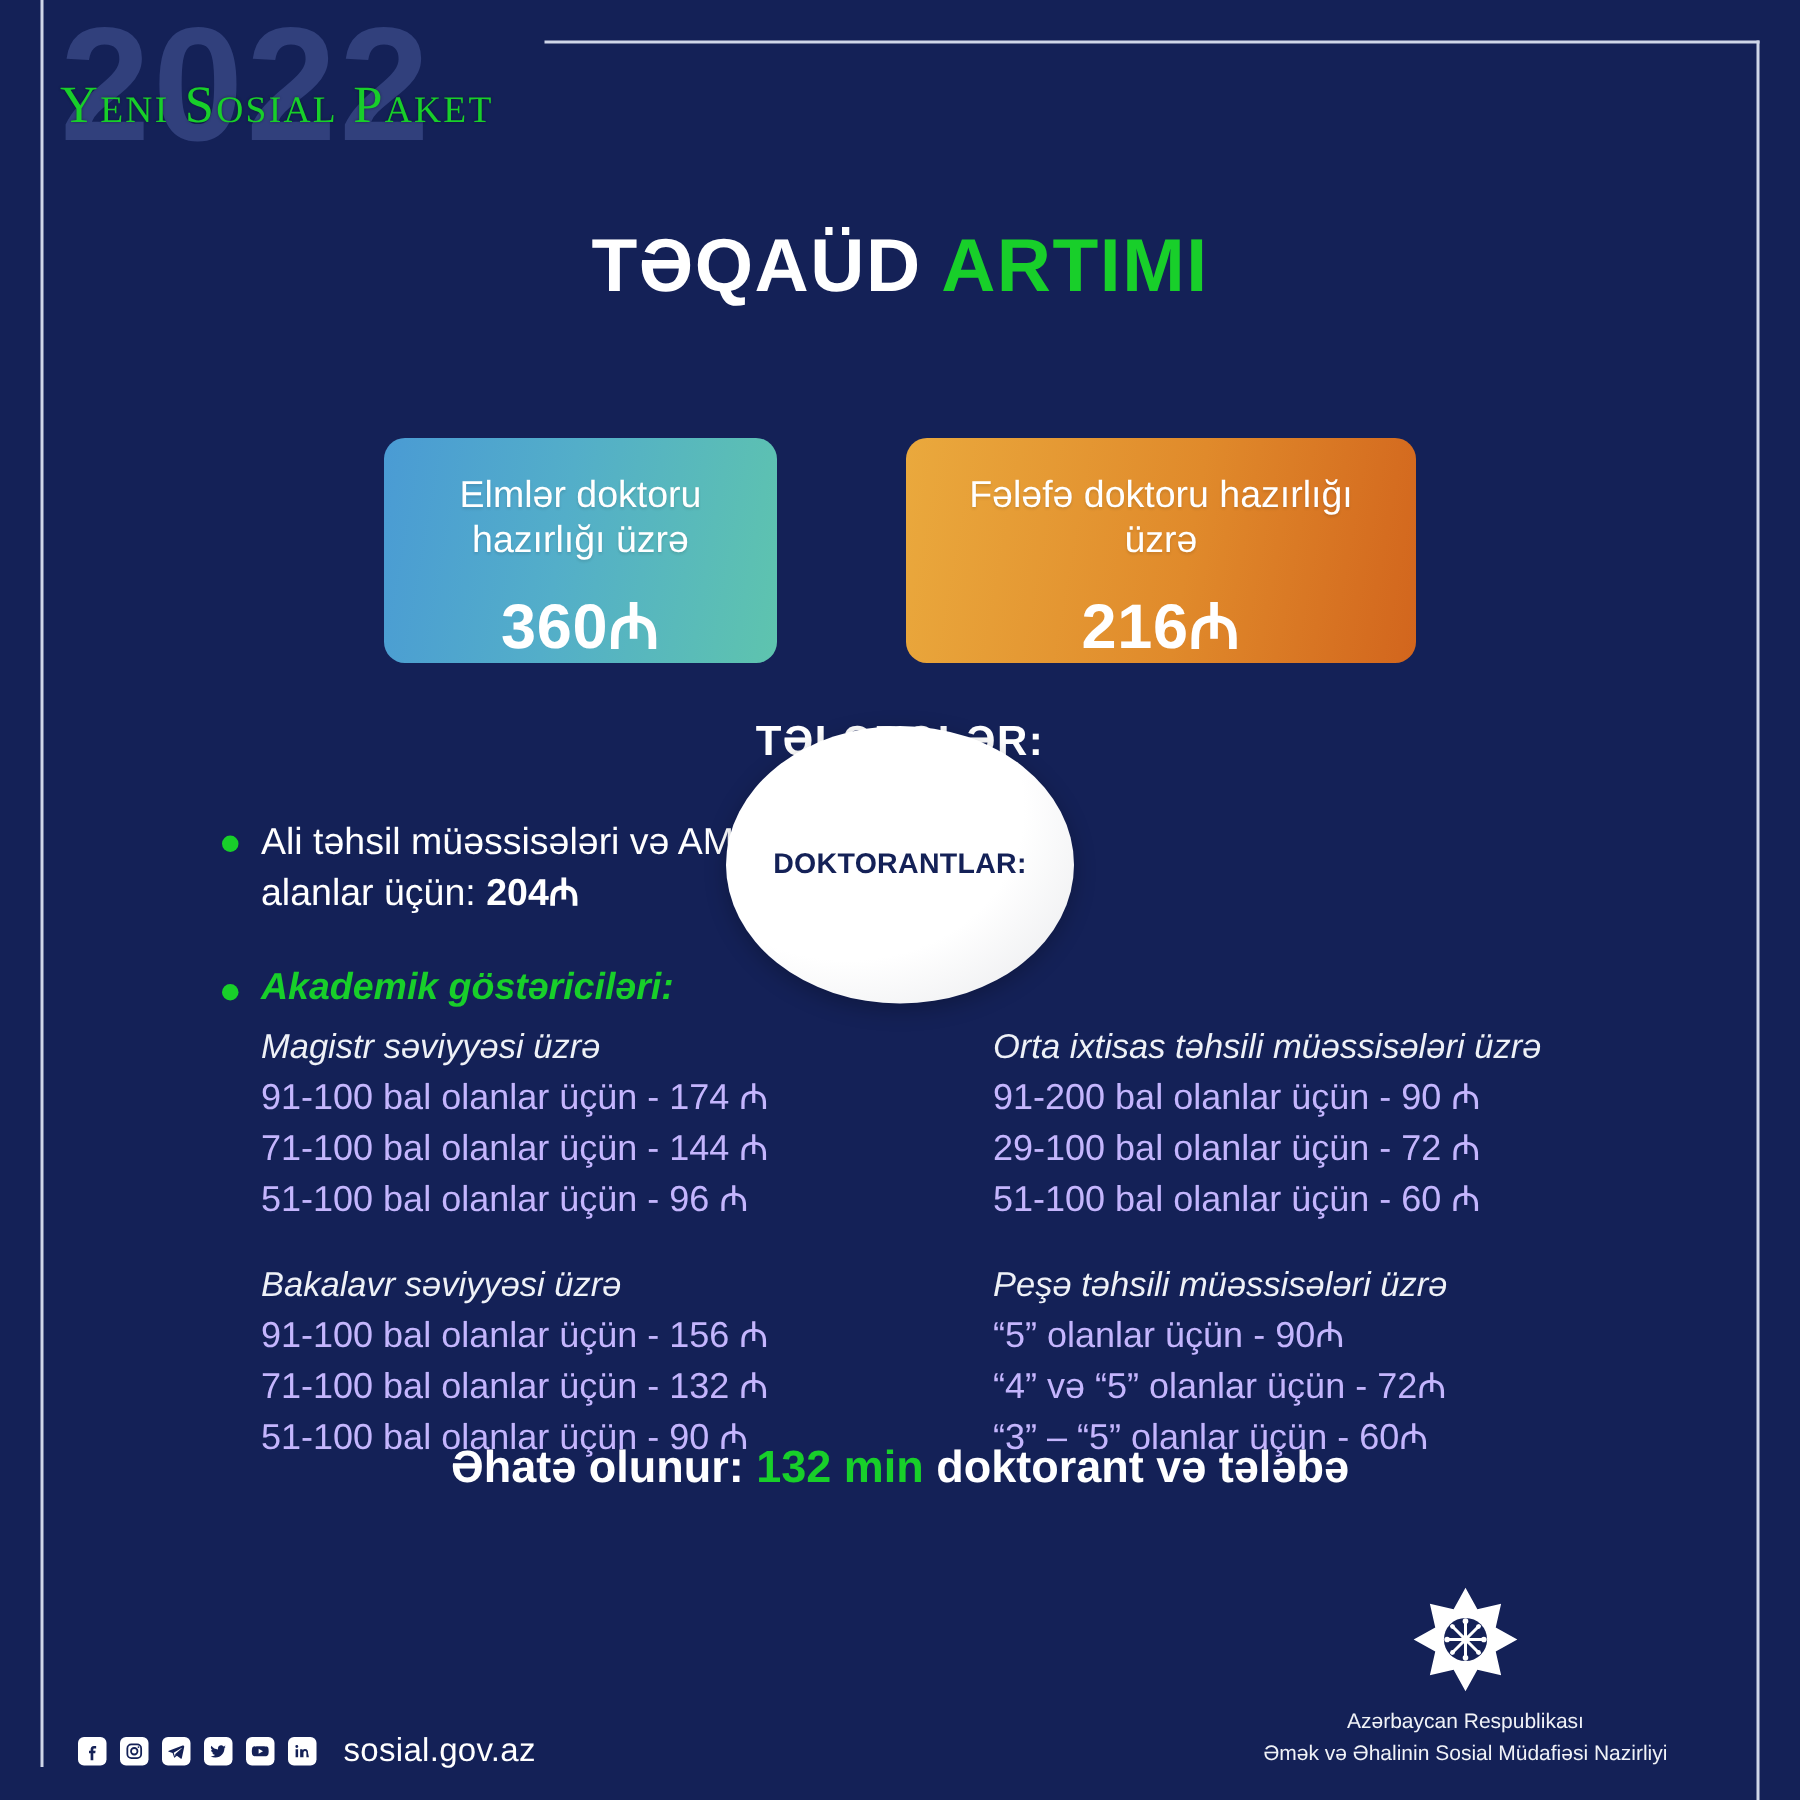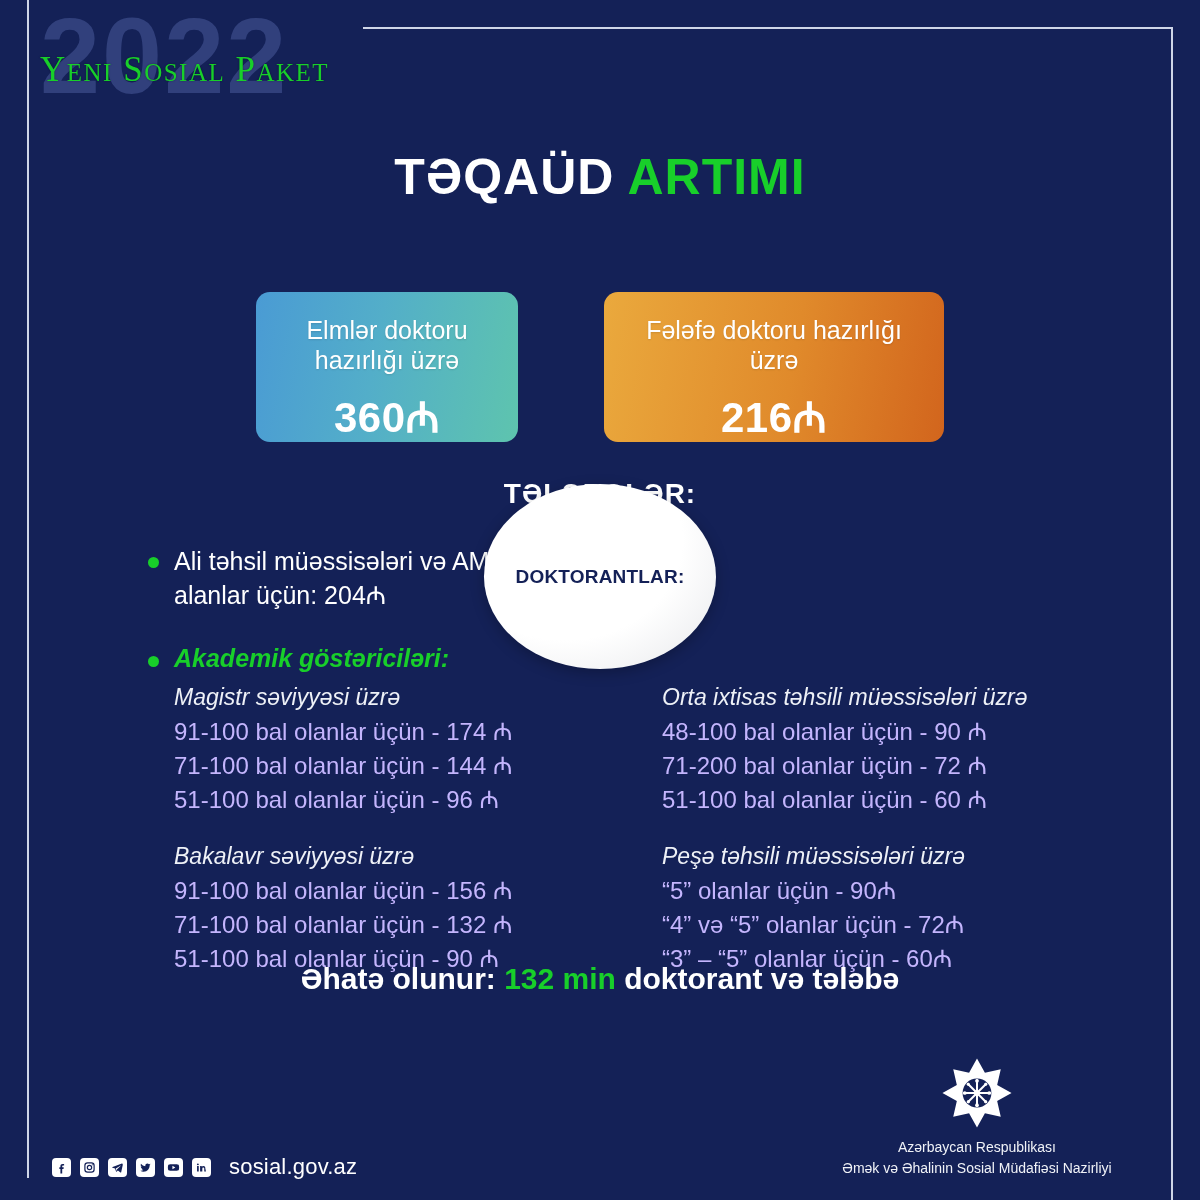--- a/index.html
+++ b/index.html
@@ -97,21 +97,21 @@
   #named-scholarship-item {
     position:absolute; left:148px; top:545px; width:620px;
   }
   .bullet-dot {
     position:absolute; left:0; top:12px;
     width:11px; height:11px; border-radius:50%; background:#18cf2a;
   }
   #named-scholarship-text {
     margin-left:26px; font-size:25px; line-height:1.35;
   }
-  #named-scholarship-text b { font-weight:normal; }
+  #named-scholarship-text b { font-weight:bold; }
 
   
   #academic-indicators { position:absolute; left:148px; top:644px; width:940px; }
   #academic-heading-row { position:relative; height:36px; }
   #academic-heading {
     margin-left:26px; font-size:25px; font-weight:bold; font-style:italic;
     color:#18cf2a;
   }
   #academic-columns {
     display:flex; gap:78px; margin-top:4px; margin-left:26px;
@@ -214,22 +214,22 @@
         <div class="group-title">Bakalavr səviyyəsi üzrə</div>
         <div class="score-line">91-100 bal olanlar üçün - 156 ₼</div>
         <div class="score-line">71-100 bal olanlar üçün - 132 ₼</div>
         <div class="score-line">51-100 bal olanlar üçün - 90 ₼</div>
       </div>
     </div>
 
     <div class="academic-column">
       <div class="academic-group">
         <div class="group-title">Orta ixtisas təhsili müəssisələri üzrə</div>
-        <div class="score-line">48-100 bal olanlar üçün - 90 ₼</div>
-        <div class="score-line">71-200 bal olanlar üçün - 72 ₼</div>
+        <div class="score-line">91-200 bal olanlar üçün - 90 ₼</div>
+        <div class="score-line">29-100 bal olanlar üçün - 72 ₼</div>
         <div class="score-line">51-100 bal olanlar üçün - 60 ₼</div>
       </div>
       <div class="academic-group">
         <div class="group-title">Peşə təhsili müəssisələri üzrə</div>
         <div class="score-line">“5” olanlar üçün - 90₼</div>
         <div class="score-line">“4” və “5” olanlar üçün - 72₼</div>
         <div class="score-line">“3” – “5” olanlar üçün - 60₼</div>
       </div>
     </div>
 

